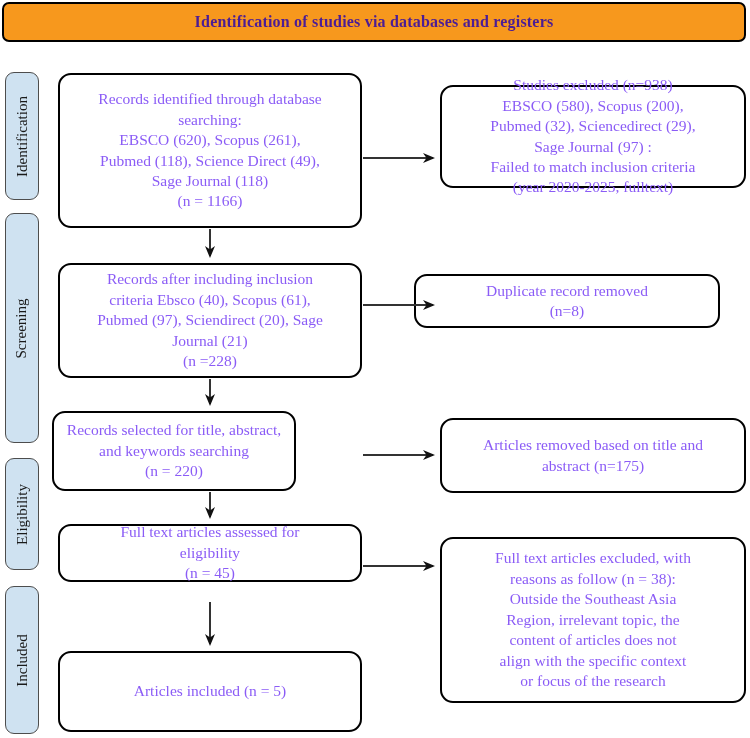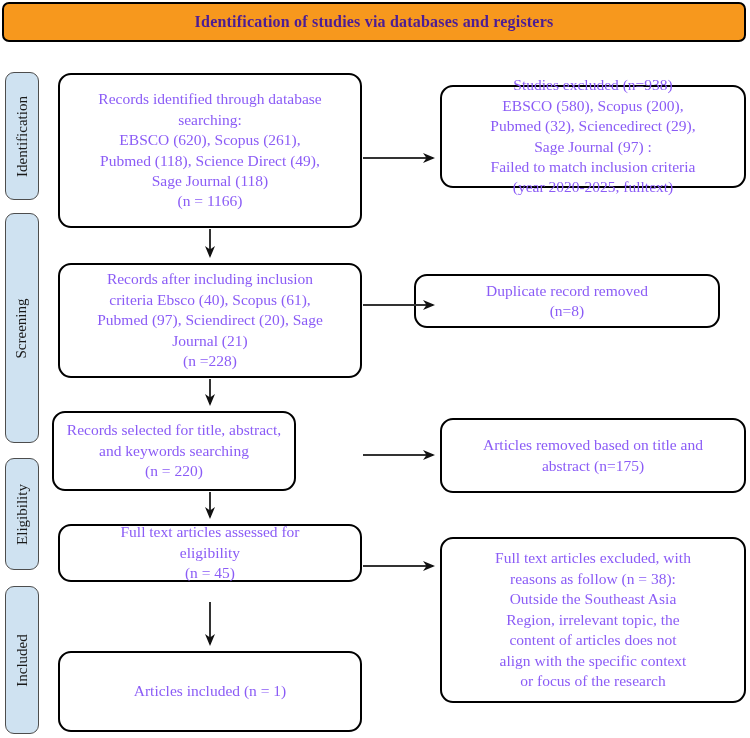--- a/index.html
+++ b/index.html
@@ -89,21 +89,21 @@
 criteria Ebsco (40), Scopus (61),
 Pubmed (97), Sciendirect (20), Sage
 Journal (21)
 (n =228)</div>
   <div class="fbox b-l3">Records selected for title, abstract,
 and keywords searching
 (n = 220)</div>
   <div class="fbox b-l4">Full text articles assessed for
 eligibility
 (n = 45)</div>
-  <div class="fbox b-l5">Articles included (n = 1)</div>
+  <div class="fbox b-l5">Articles included (n = 5)</div>
 
   <div class="fbox b-r1">Studies excluded (n=938)
 EBSCO (580), Scopus (200),
 Pubmed (32), Sciencedirect (29),
 Sage Journal (97) :
 Failed to match inclusion criteria
 (year 2020-2025, fulltext)</div>
   <div class="fbox b-r2">Duplicate record removed
 (n=8)</div>
   <div class="fbox b-r3">Articles removed based on title and

